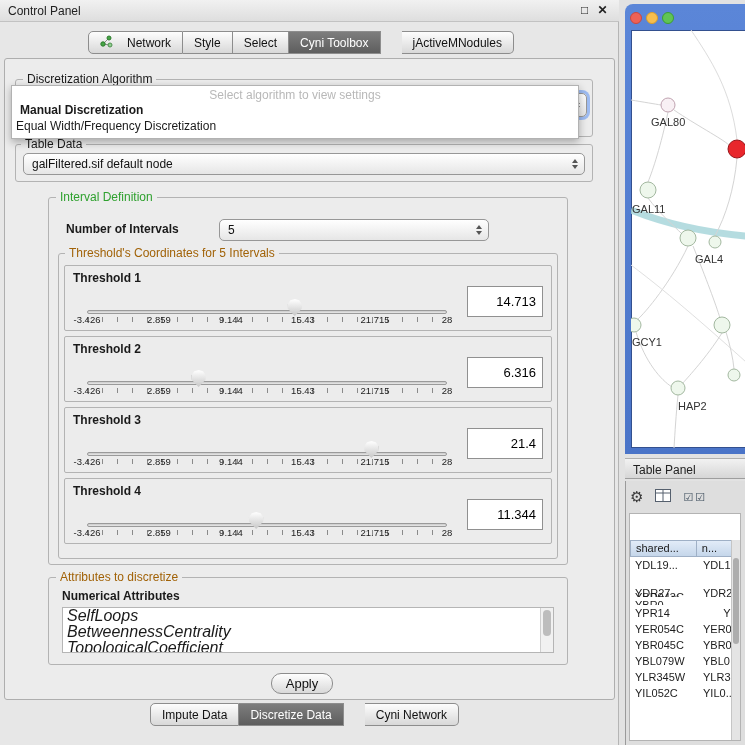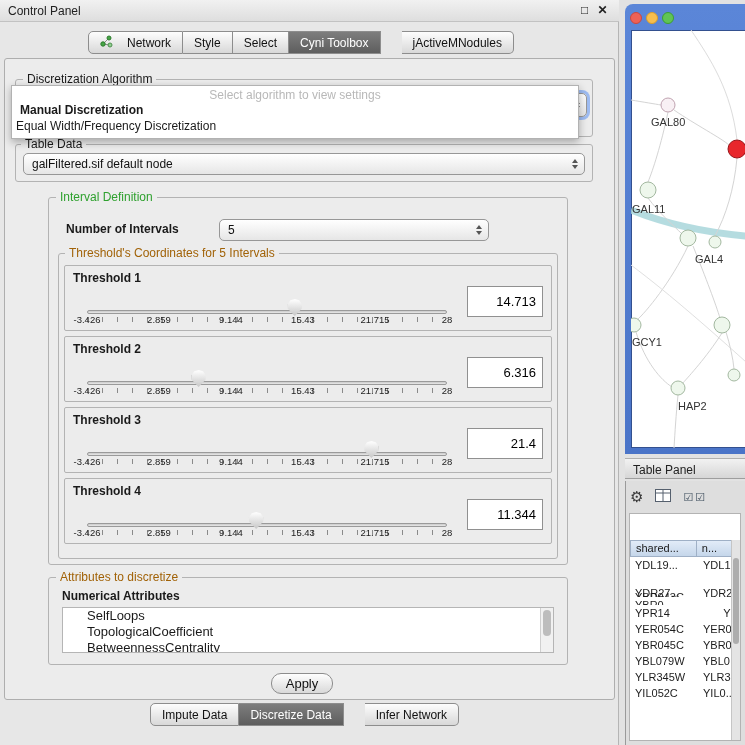--- a/index.html
+++ b/index.html
@@ -62,21 +62,21 @@
   .scale-labels { position:absolute; left:0; top:16px; width:100%; height:10px; font-size:9.5px; color:#222; }
   .scale-labels span { position:absolute; transform:translateX(-50%); white-space:nowrap; }
   .scale-labels span:nth-child(1){left:0%} .scale-labels span:nth-child(2){left:20%}
   .scale-labels span:nth-child(3){left:40%} .scale-labels span:nth-child(4){left:60%}
   .scale-labels span:nth-child(5){left:80%} .scale-labels span:nth-child(6){left:100%}
   .thr-value { position:absolute; left:402px; top:20px; width:76px; height:31px; border:1px solid #909090;
                background:#fff; font-family:"Liberation Sans",sans-serif; font-size:13px; text-align:right; padding-right:6px; }
 
   
   .attr-list { position:absolute; background:#fff; border:1px solid #b5b5b5; overflow:hidden; }
-  .attr-list .item { font-size:13px; line-height:16px; padding-left:24px; }
+  .attr-list .item { font-size:16px; line-height:16px; padding-left:4px;font-style:italic; }
   .vscroll { position:absolute; top:0; right:0; width:13px; height:100%; background:#f1f1f1; border-left:1px solid #cfcfcf; }
   .vscroll .vthumb { position:absolute; left:2px; right:2px; top:2px; height:58%; background:#bdbdbd; border-radius:5px; }
 
   .btn { position:absolute; height:21px; border:1px solid #8d8d8d; border-radius:10px;
          background:linear-gradient(#fefefe,#d9d9d9); font-size:13px; text-align:center; line-height:19px; color:#111; }
 
   
   .net-window { left:625px; top:4px; width:121px; height:450px; background:linear-gradient(#5b86d8,#4a74c8); border-radius:8px 0 0 0; }
   .light { position:absolute; top:8px; width:12px; height:12px; border-radius:50%; }
   .net-canvas { position:absolute; left:6px; top:26px; width:115px; height:418px; background:#fff; box-shadow:inset 0 0 0 1px #33508f; }
@@ -247,39 +247,39 @@
         </div>
       </div>
       <input class="thr-value" value="11.344" style="">
     </div>
 
     <div class="group" style="left:43px; top:518px; width:520px; height:88px;"></div>
     <div class="group-title gt-blue" style="left:51px; top:511px;">Attributes to discretize</div>
     <div class="abs" style="left:57px; top:530px; font-weight:bold;">Numerical Attributes</div>
     <div class="attr-list" style="left:57px; top:548px; width:492px; height:46px;">
       <div class="item">SelfLoops</div>
+      <div class="item">BetweennessCentrality</div>
       <div class="item">TopologicalCoefficient</div>
-      <div class="item">BetweennessCentrality</div>
       <div class="vscroll">
           <div class="vthumb"></div>
         </div>
     </div>
 
     <div class="btn" style="left:266px; top:614px; width:62px;">Apply</div>
   </div>
 
   <div class="abs seg" style="left:150px; top:703px;">
     <div class="tab">
         <span>Impute Data</span>
       </div>
     <div class="tab selected">
         <span>Discretize Data</span>
       </div>
     <div class="tab">
-        <span>Infer Network</span>
+        <span>Cyni Network</span>
       </div>
   </div>
 </div>
 
 <div class="abs net-window">
   <span class="light" style="left:5px;  background:#ee6156; border:1px solid #c94841;"></span>
   <span class="light" style="left:21px; background:#f6be4f; border:1px solid #d89e2e;"></span>
   <span class="light" style="left:37px; background:#60c454; border:1px solid #3d9e34;"></span>
   <div class="net-canvas">
     <svg width="115" height="418" viewBox="0 0 115 418">

